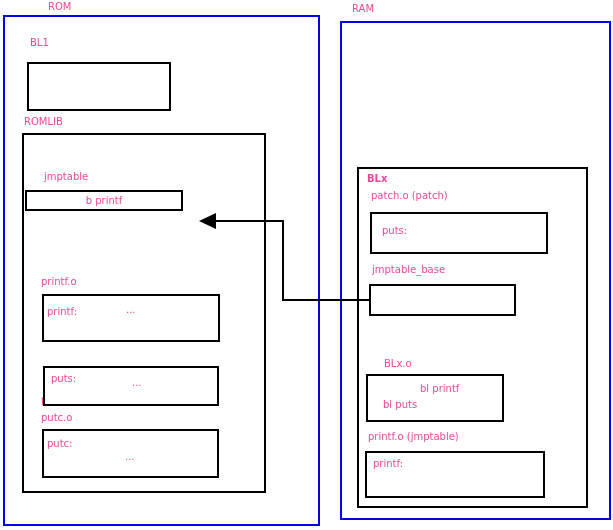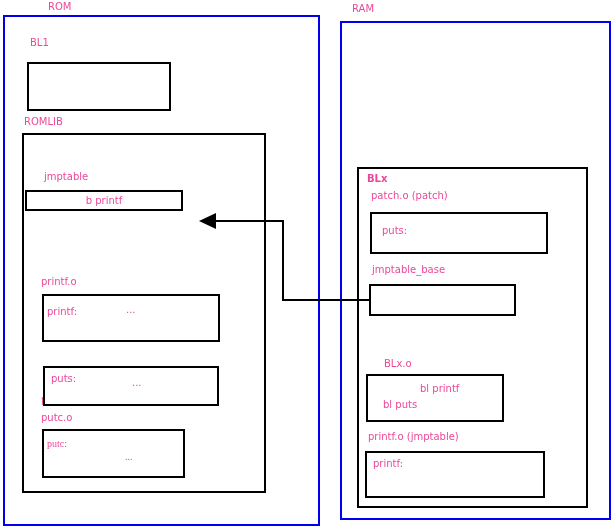--- a/index.html
+++ b/index.html
@@ -64,21 +64,21 @@
     <span class="inner" style="left:82px; top:7px;">...</span>
   </div>
 
   <div class="lbl" style="left:41px; top:345px;margin-top:48px;">puts.o</div>
   <div class="bbox" style="left:43px; top:366px; width:176px; height:40px;">
     <span class="inner" style="left:6px; top:4px;">puts:</span>
     <span class="inner" style="left:87px; top:8px;">...</span>
   </div>
 
   <div class="lbl" style="left:41px; top:411px;">putc.o</div>
-  <div class="bbox" style="left:42px; top:429px; width:143px; height:49px;font-family:Liberation Serif, serif;">
+  <div class="bbox" style="left:42px; top:429px; width:177px; height:49px;">
     <span class="inner" style="left:3px; top:6px;">putc:</span>
     <span class="inner" style="left:81px; top:19px;">...</span>
   </div>
 
   <div class="lbl" style="left:352px; top:2px;">RAM</div>
   <div class="frame" style="left:340px; top:21px; width:271px; height:499px;"></div>
 
   <div class="bbox" style="left:357px; top:167px; width:231px; height:341px;"></div>
   <div class="lbl" style="left:367px; top:172px;font-weight:bold;">BLx</div>
 

